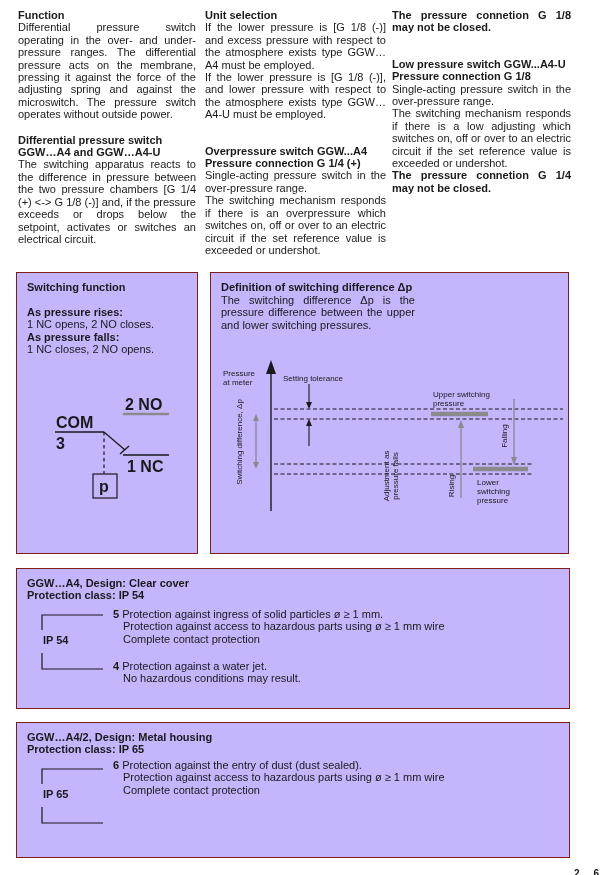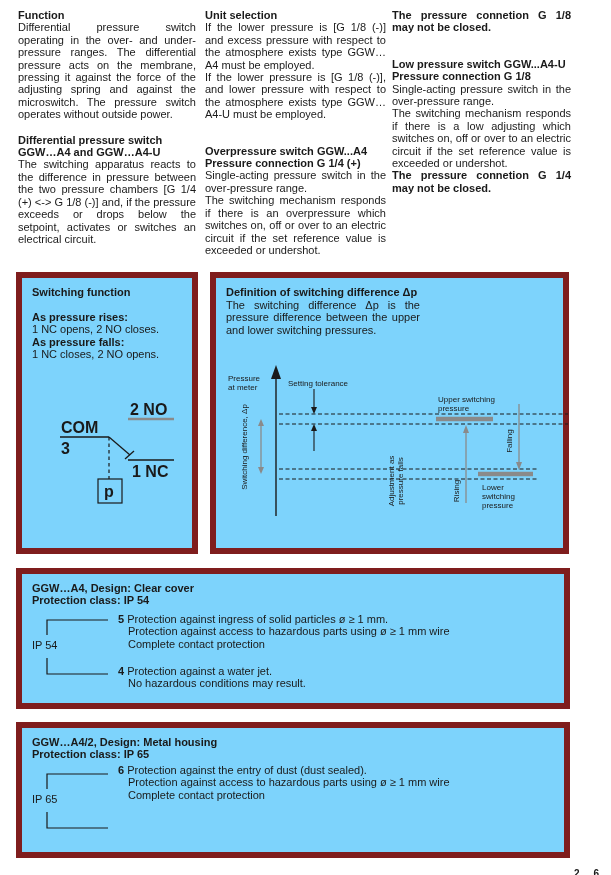--- a/index.html
+++ b/index.html
@@ -8,30 +8,30 @@
     font-family:"Liberation Sans",sans-serif;font-size:11px;line-height:12.4px;
     color:#1a1a1a;overflow:hidden;
   }
   .col{position:absolute;top:9px;text-align:justify;}
   #col1{left:18px;width:178px;}
   #col2{left:205px;width:181px;}
   #col3{left:392px;width:179px;}
   .col p{margin:0;}
   .b{font-weight:bold;}
   .sect{margin-top:13px;}
-  .box{position:absolute;border:6px solid #7f1d1d;box-sizing:border-box;background:#7dd3fc;}
+  .box{position:absolute;border:1px solid #7f1d1d;box-sizing:border-box;background:#c4b5fd;}
   #box-switch{left:16px;top:272px;width:182px;height:282px;}
   #box-def{left:210px;top:272px;width:359px;height:282px;}
   #box-ip54{left:16px;top:568px;width:554px;height:141px;}
   #box-ip65{left:16px;top:722px;width:554px;height:136px;}
   .box-title{position:absolute;left:10px;top:8px;font-weight:bold;}
   .sw-text{position:absolute;left:10px;top:33px;}
   .def-intro{position:absolute;left:10px;top:21px;width:194px;text-align:justify;}
   .abs{position:absolute;}
-  .ip-label{position:absolute;left:10px;font-weight:normal;}
+  .ip-label{position:absolute;left:26px;font-weight:bold;}
   .ip-items{position:absolute;left:96px;}
   .ip-items .cont{padding-left:10px;}
   .footer-ref{position:absolute;left:574px;top:868px;font-weight:bold;font-size:10px;}
   svg text{font-family:"Liberation Sans",sans-serif;fill:#1a1a1a;}
 </style>
 </head>
 <body>
 
 <div class="page">
 

